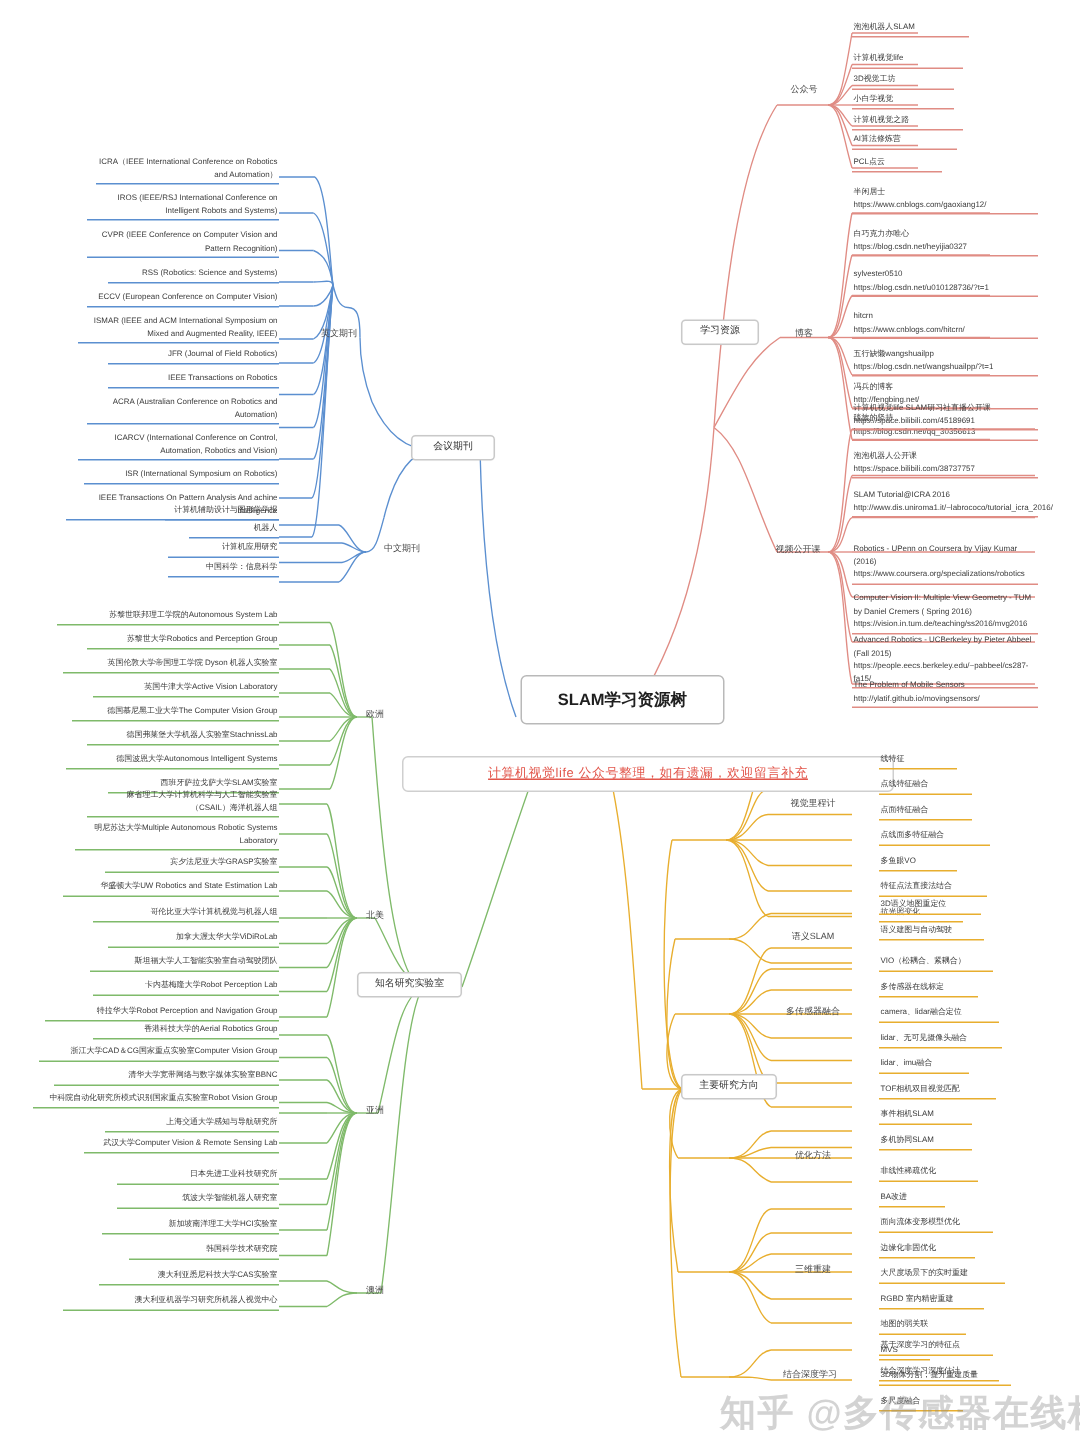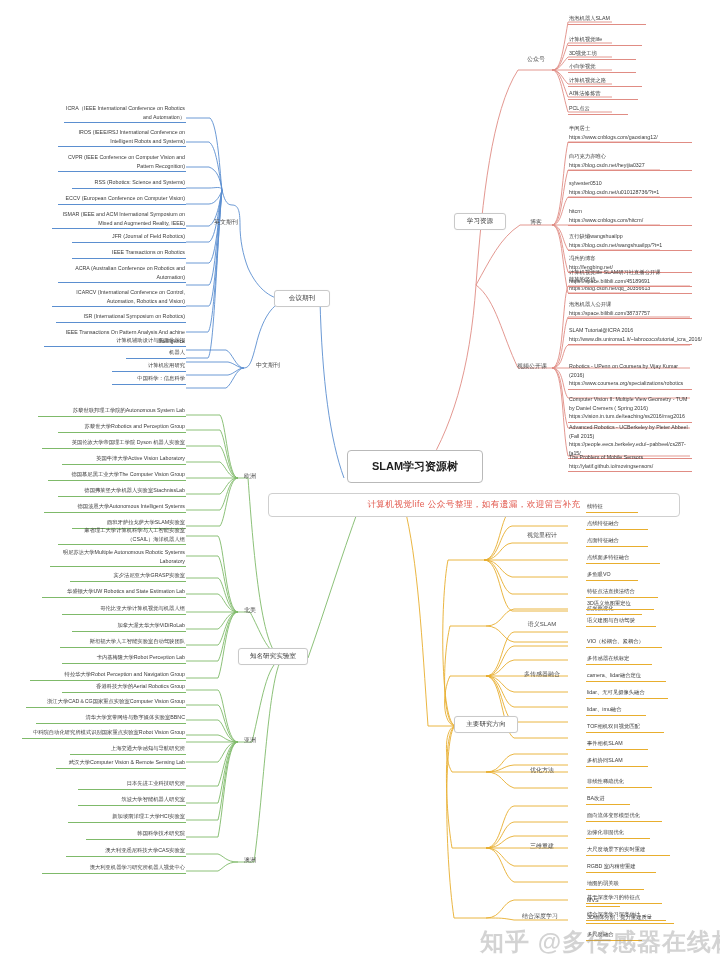--- a/index.html
+++ b/index.html
@@ -300,21 +300,21 @@
         <path d="M486 918 C 502 918 502 902 514 900"></path>
         <path d="M514 900 L568 900"></path>
         <path d="M486 918 C 502 918 502 918 514 920"></path>
         <path d="M514 920 L568 920"></path>
       </g>
     </g>
   </svg>
 
   <div id="root" class="node" style="left:332px;top:450px;width:136px;margin-left:15px;">SLAM学习资源树</div>
 
-  <div id="subtitle" class="node" style="left:268px;top:493px;width:412px;">计算机视觉life 公众号整理，如有遗漏，欢迎留言补充</div>
+  <div id="subtitle" class="node" style="left:268px;top:504px;width:328px;text-decoration:underline;">计算机视觉life 公众号整理，如有遗漏，欢迎留言补充</div>
 
   <div class="node boxed" style="left:274px;top:290px;width:56px;">会议期刊</div>
 
   <div class="node topic" style="left:206px;top:218px;width:40px;text-align:center;">英文期刊</div>
   <div class="node topic" style="left:248px;top:361px;width:40px;text-align:center;">中文期刊</div>
 
   <div class="node leaf rt blue" style="left:64px;top:104px;width:122px;">ICRA（IEEE International Conference on Robotics and Automation）</div>
   <div class="node leaf rt blue" style="left:58px;top:128px;width:128px;">IROS (IEEE/RSJ International Conference on Intelligent Robots and Systems)</div>
   <div class="node leaf rt blue" style="left:58px;top:153px;width:128px;">CVPR (IEEE Conference on Computer Vision and Pattern Recognition)</div>
   <div class="node leaf rt blue" style="left:72px;top:178px;width:114px;">RSS (Robotics: Science and Systems)</div>

